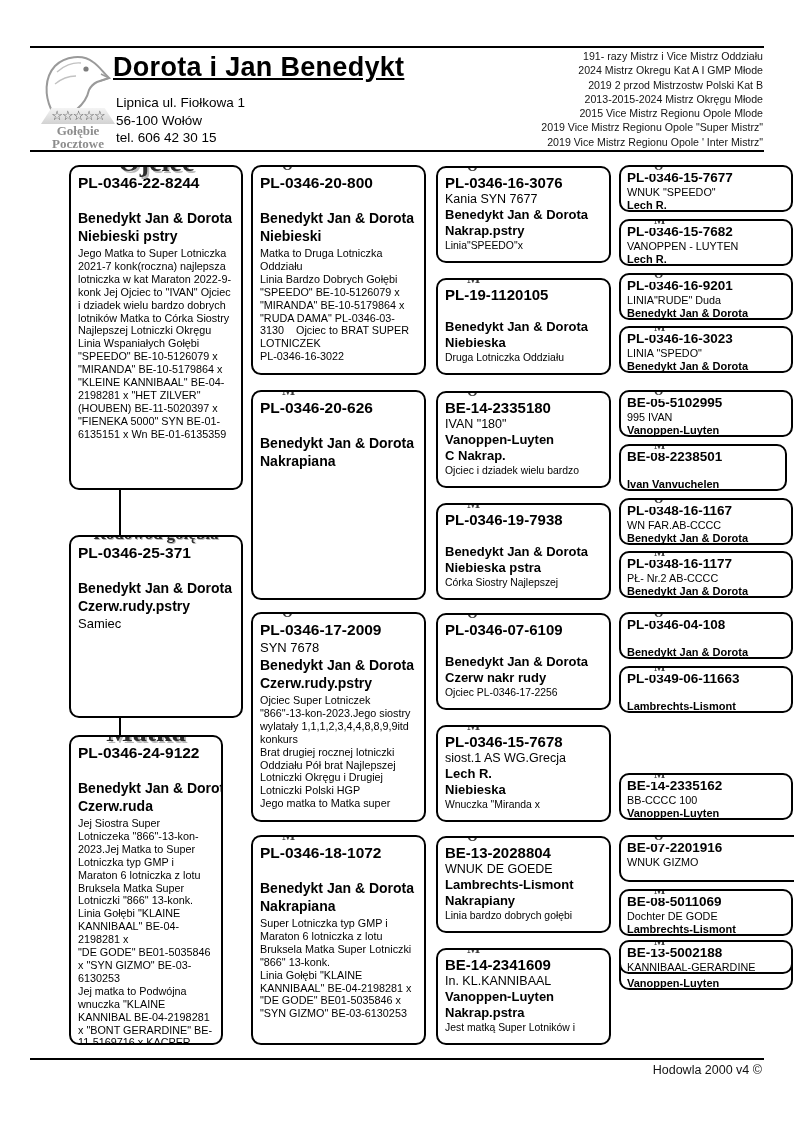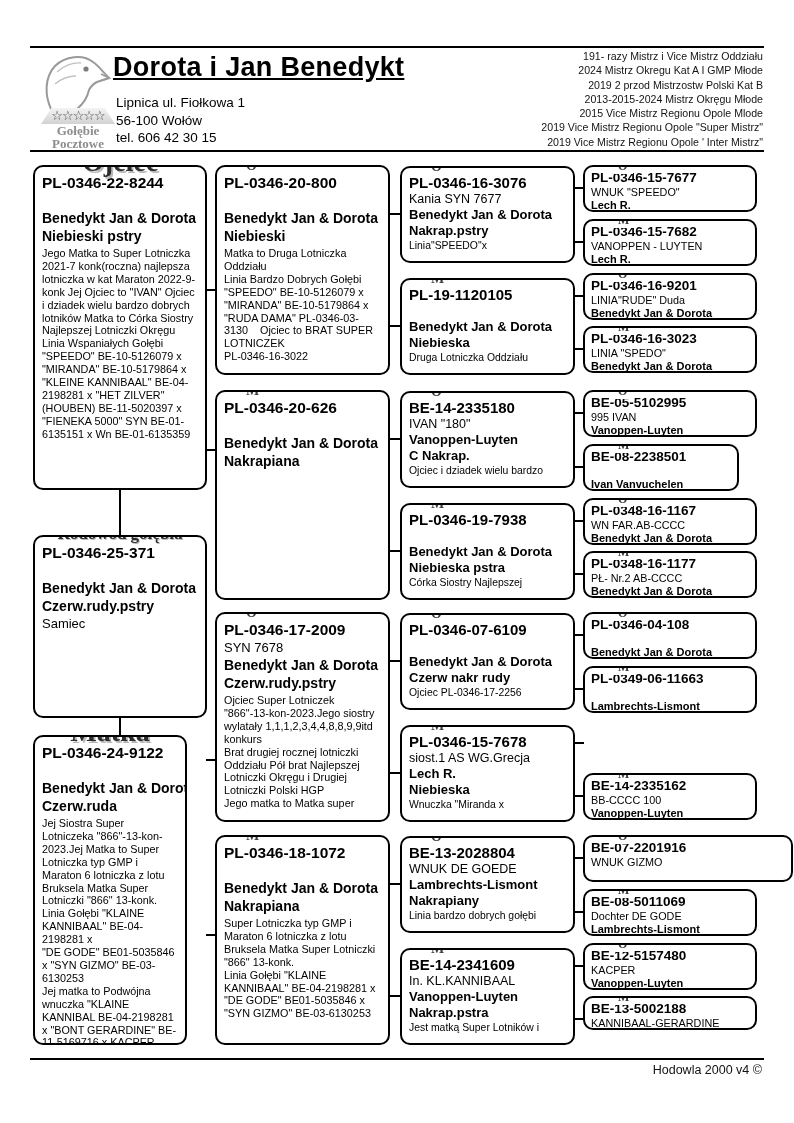--- a/index.html
+++ b/index.html
@@ -15,21 +15,21 @@
             font-size:13px;letter-spacing:-1px;color:#4a4a4a;}
   .logocap{font:bold 13px "Liberation Serif",serif;color:#8d8d8d;line-height:13px;}
   .title{position:absolute;left:113px;top:52px;font-size:27px;font-weight:bold;
          text-decoration:underline;letter-spacing:.3px;white-space:nowrap;}
   .addr{position:absolute;left:116px;top:94px;font-size:13.5px;line-height:17.5px;}
   .ach{position:absolute;right:31px;top:49px;text-align:right;font-size:10.6px;
        line-height:14.3px;color:#141414;white-space:nowrap;}
 
   
   .pbox{position:absolute;background:#fff;border:2px solid #000;border-radius:10px;
-        box-sizing:border-box;padding:5px 7px 3px;overflow:hidden;}
+        box-sizing:border-box;padding:5px 7px 3px;overflow:hidden;margin-left:36px;}
   .marker{position:absolute;background:#fff;padding:0 5px;top:-10px;left:24px;
           font:bold 14px "Liberation Serif",serif;color:#3a3a3a;letter-spacing:1px;line-height:18px;}
   .marker.sm{font-size:12px;top:-9px;left:28px;line-height:16px;}
   .box-label{position:absolute;top:-21px;left:0;width:100%;text-align:center;line-height:30px;}
   .box-label span{background:#fff;padding:0 9px;font:bold 28px "Liberation Serif",serif;
                   color:#2d2d2d;text-shadow:2px 2px 0 #b8b8b8;}
   .box-label.small{top:-13px;line-height:20px;}
   .box-label.small span{font-size:17px;text-shadow:1px 1px 0 #b8b8b8;}
 
   .ring{font-size:15.5px;font-weight:bold;line-height:21px;white-space:nowrap;}
@@ -284,21 +284,21 @@
     <div class="ring">PL-0346-16-3023</div>
     <div class="l2">LINIA "SPEDO"</div>
     <div class="l3">Benedykt Jan &amp; Dorota</div>
   </div>
   <div class="pbox g4" style="left:583px;top:390px;width:174px;height:47px">
     <div class="marker sm">O</div>
     <div class="ring">BE-05-5102995</div>
     <div class="l2">995 IVAN</div>
     <div class="l3">Vanoppen-Luyten</div>
   </div>
-  <div class="pbox g4" style="left:583px;top:444px;width:156px;height:47px">
+  <div class="pbox g4" style="left:583px;top:444px;width:168px;height:47px">
     <div class="marker sm">M</div>
     <div class="ring">BE-08-2238501</div>
     <div class="l2"></div>
     <div class="l3">Ivan Vanvuchelen</div>
   </div>
   <div class="pbox g4" style="left:583px;top:498px;width:174px;height:47px">
     <div class="marker sm">O</div>
     <div class="ring">PL-0348-16-1167</div>
     <div class="l2">WN FAR.AB-CCCC</div>
     <div class="l3">Benedykt Jan &amp; Dorota</div>
@@ -338,21 +338,21 @@
     <div class="ring">BE-08-5011069</div>
     <div class="l2">Dochter DE GODE</div>
     <div class="l3">Lambrechts-Lismont</div>
   </div>
   <div class="pbox g4" style="left:583px;top:943px;width:174px;height:47px">
     <div class="marker sm">O</div>
     <div class="ring">BE-12-5157480</div>
     <div class="l2">KACPER</div>
     <div class="l3">Vanoppen-Luyten</div>
   </div>
-  <div class="pbox g4" style="left:583px;top:996px;width:174px;height:34px">
+  <div class="pbox g4" style="left:583px;top:940px;width:174px;height:34px">
     <div class="marker sm">M</div>
     <div class="ring">BE-13-5002188</div>
     <div class="l2">KANNIBAAL-GERARDINE</div>
     <div class="l3">Vanoppen-Luyten</div>
   </div>
 
   <div class="footer">Hodowla 2000 v4 ©</div>
 </div>
 
 </body></html>

